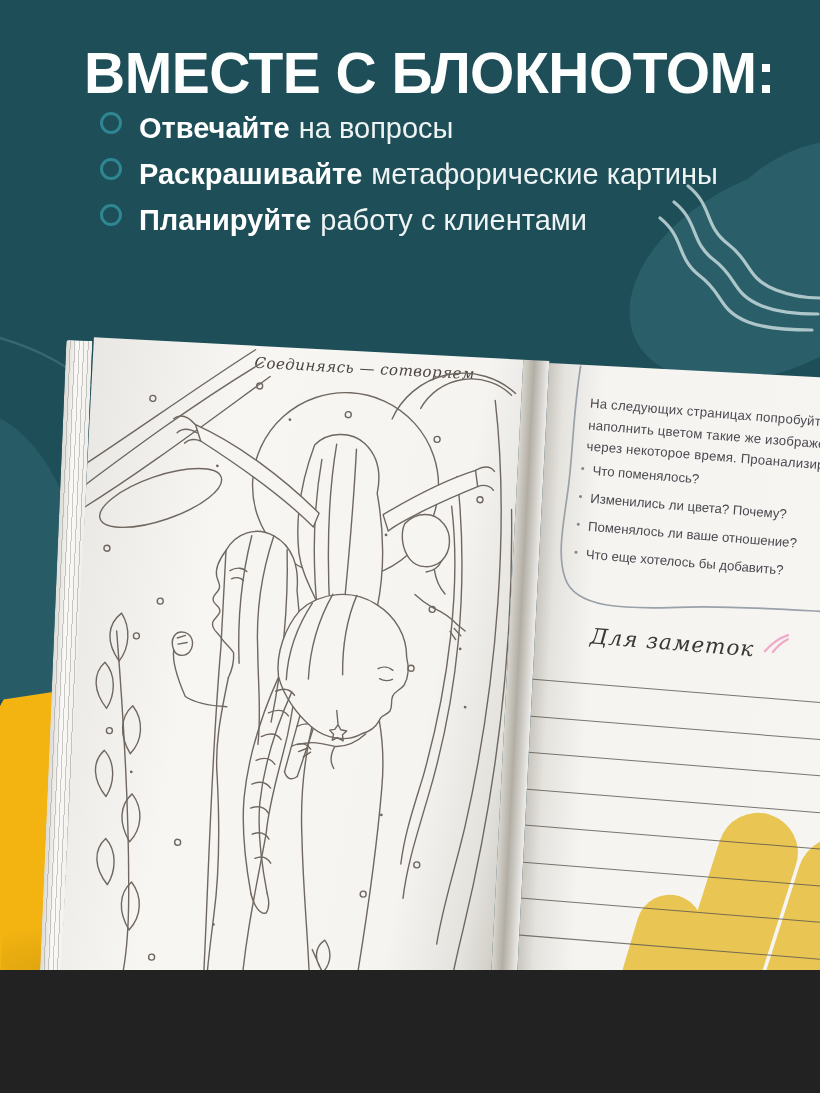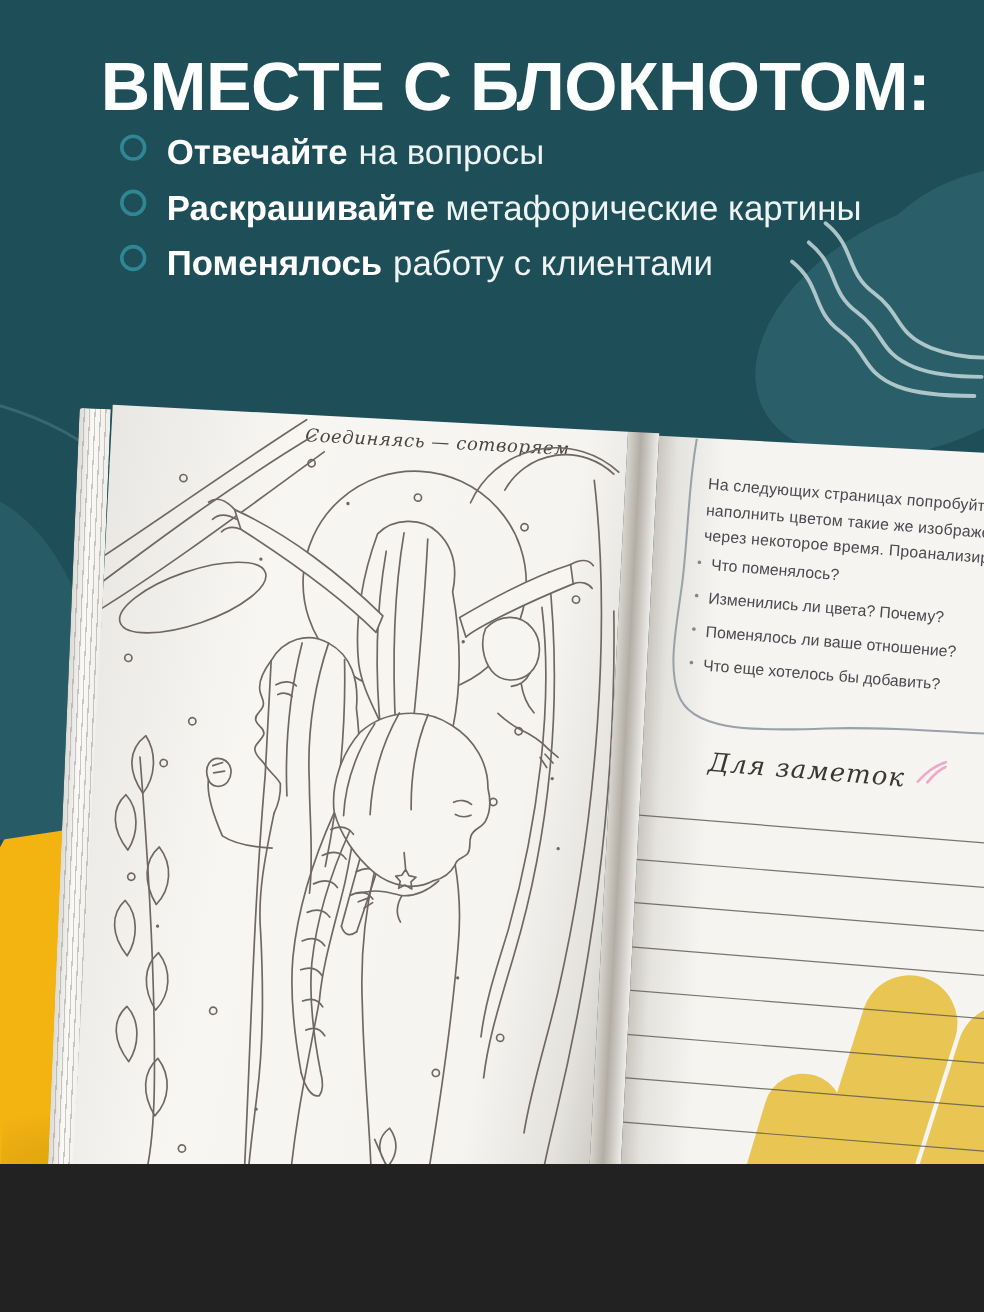--- a/index.html
+++ b/index.html
@@ -80,21 +80,21 @@
   <div class="bullet-row row1">
     <span class="ring"></span>
     <span class="txt"><b>Отвечайте</b><span>на вопросы</span></span>
   </div>
   <div class="bullet-row row2">
     <span class="ring"></span>
     <span class="txt"><b>Раскрашивайте</b><span>метафорические картины</span></span>
   </div>
   <div class="bullet-row row3">
     <span class="ring"></span>
-    <span class="txt"><b>Поменялось</b><span>работу с клиентами</span></span>
+    <span class="txt"><b>Планируйте</b><span>работу с клиентами</span></span>
   </div>
 
   <div class="book-shadow"></div>
 
   <div class="book">
 
     <svg class="under-cover" width="620" height="190" viewBox="0 0 620 190">
       <defs>
         <linearGradient id="cg" x1="0" y1="0" x2="0" y2="1">
           <stop offset="0" stop-color="#463806"></stop>

